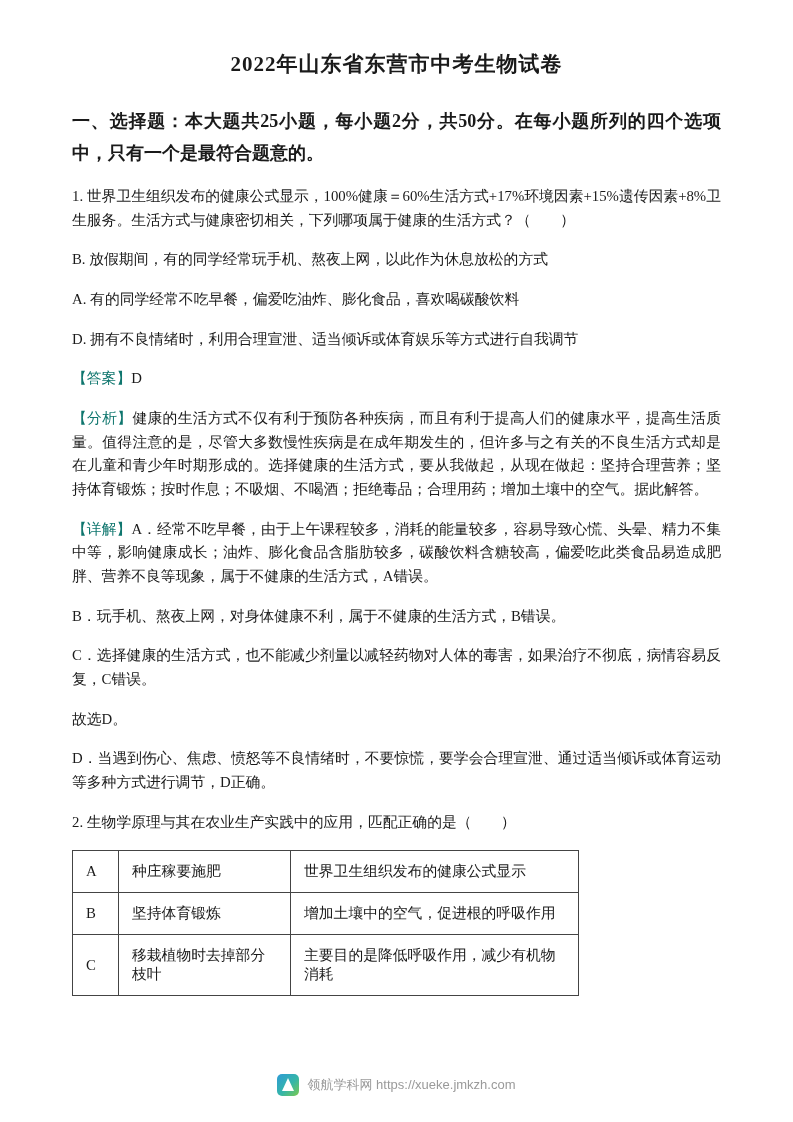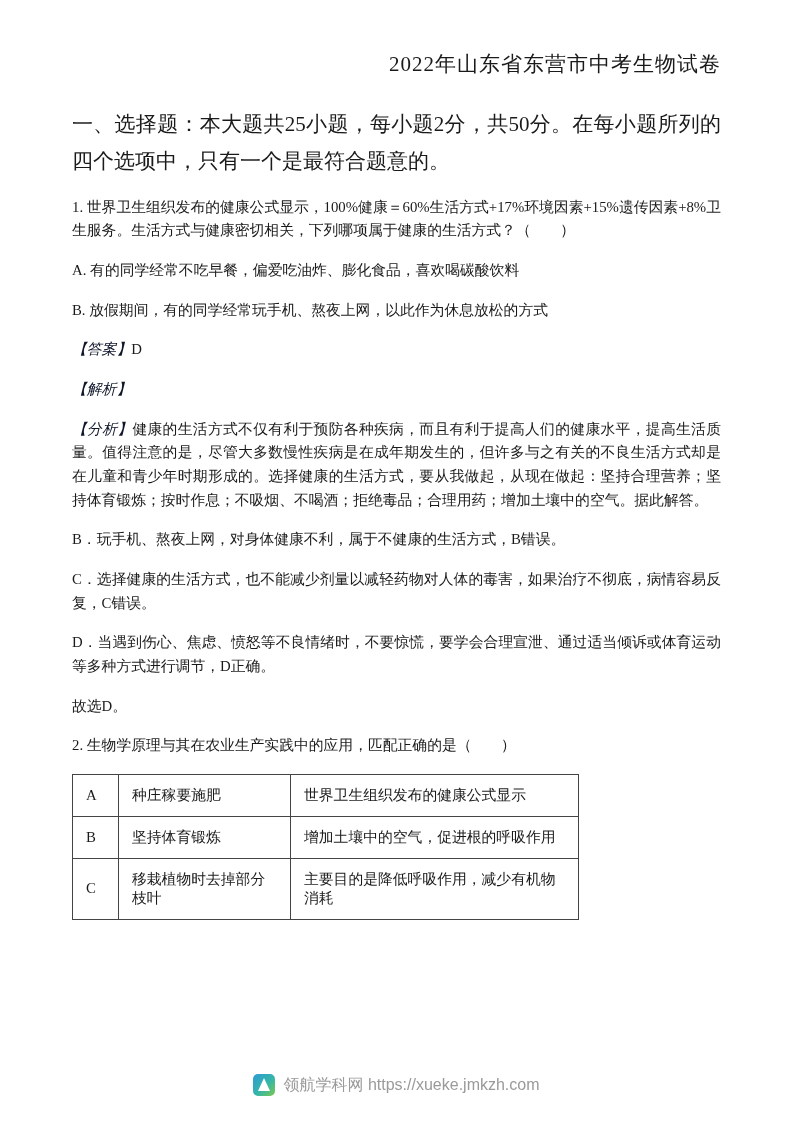--- a/index.html
+++ b/index.html
@@ -10,44 +10,43 @@
     background: #ffffff;
     color: #1a1a1a;
     font-family: "Liberation Serif", "DejaVu Serif", serif;
     position: relative;
     overflow: hidden;
   }
   .page {
     padding: 50px 72px 0 72px;
   }
   .doc-title {
-    text-align: right;
+    text-align: center;
     font-size: 21px;
-    font-weight: normal;
+    font-weight: bold;
     margin: 0 0 28px 0;
     letter-spacing: 1px;
   }
   .section-header {
-    font-size: 21px;
-    font-weight: normal;
+    font-size: 18px;
+    font-weight: bold;
     line-height: 1.75;
     margin: 11px 0 16px 0;
     text-align: justify;
   }
   p.body-line {
     font-size: 14.8px;
     line-height: 1.6;
     margin: 0 0 16px 0;
     text-align: justify;
   }
   p.option-line { margin-bottom: 16px; }
   .tag {
-    color: #0f172a;
+    color: #0f766e;
     font-weight: normal;
-    font-style: italic;
   }
   .answer-letter { color: #1a1a1a; }
   table.match-table {
     border-collapse: collapse;
     margin: 6px 0 0 0;
     font-size: 14.8px;
   }
   table.match-table td {
     border: 1px solid #444;
     padding: 11px 13px;
@@ -60,21 +59,21 @@
   .footer {
     position: absolute;
     left: 0;
     right: 0;
     bottom: 26px;
     display: flex;
     justify-content: center;
     align-items: center;
     gap: 8px;
     color: #9a9a9a;
-    font-size: 16px;
+    font-size: 13px;
     font-family: "Liberation Sans", "DejaVu Sans", sans-serif;
   }
   .logo {
     width: 22px;
     height: 22px;
     border-radius: 5px;
     background: linear-gradient(135deg, #2e9bd6 0%, #35b6a8 55%, #7cc94e 100%);
     position: relative;
     flex: 0 0 auto;
   }
@@ -94,37 +93,38 @@
 <body>
 
 <div class="page">
 
   <h1 class="doc-title">2022年山东省东营市中考生物试卷</h1>
 
   <p class="section-header">一、选择题：本大题共25小题，每小题2分，共50分。在每小题所列的四个选项中，只有一个是最符合题意的。</p>
 
   <p class="body-line">1. 世界卫生组织发布的健康公式显示，100%健康＝60%生活方式+17%环境因素+15%遗传因素+8%卫生服务。生活方式与健康密切相关，下列哪项属于健康的生活方式？（　　）</p>
 
+  <p class="body-line option-line">B. 放假期间，有的同学经常玩手机、熬夜上网，以此作为休息放松的方式</p>
   <p class="body-line option-line">A. 有的同学经常不吃早餐，偏爱吃油炸、膨化食品，喜欢喝碳酸饮料</p>
-  <p class="body-line option-line">B. 放假期间，有的同学经常玩手机、熬夜上网，以此作为休息放松的方式</p>
+  <p class="body-line option-line">D. 拥有不良情绪时，利用合理宣泄、适当倾诉或体育娱乐等方式进行自我调节</p>
 
   <p class="body-line"><span class="tag">【答案】</span><span class="answer-letter">D</span></p>
 
-  <p class="body-line"><span class="tag">【解析】</span></p>
 
   <p class="body-line"><span class="tag">【分析】</span><span>健康的生活方式不仅有利于预防各种疾病，而且有利于提高人们的健康水平，提高生活质量。值得注意的是，尽管大多数慢性疾病是在成年期发生的，但许多与之有关的不良生活方式却是在儿童和青少年时期形成的。选择健康的生活方式，要从我做起，从现在做起：坚持合理营养；坚持体育锻炼；按时作息；不吸烟、不喝酒；拒绝毒品；合理用药；增加土壤中的空气。据此解答。</span></p>
 
+  <p class="body-line"><span class="tag">【详解】</span><span>A．经常不吃早餐，由于上午课程较多，消耗的能量较多，容易导致心慌、头晕、精力不集中等，影响健康成长；油炸、膨化食品含脂肪较多，碳酸饮料含糖较高，偏爱吃此类食品易造成肥胖、营养不良等现象，属于不健康的生活方式，A错误。</span></p>
 
   <p class="body-line">B．玩手机、熬夜上网，对身体健康不利，属于不健康的生活方式，B错误。</p>
 
   <p class="body-line">C．选择健康的生活方式，也不能减少剂量以减轻药物对人体的毒害，如果治疗不彻底，病情容易反复，C错误。</p>
 
+  <p class="body-line">故选D。</p>
+
   <p class="body-line">D．当遇到伤心、焦虑、愤怒等不良情绪时，不要惊慌，要学会合理宣泄、通过适当倾诉或体育运动等多种方式进行调节，D正确。</p>
-
-  <p class="body-line">故选D。</p>
 
   <p class="body-line">2. 生物学原理与其在农业生产实践中的应用，匹配正确的是（　　）</p>
 
   <table class="match-table">
     <tbody>
       <tr>
         <td class="col-opt">A</td>
         <td class="col-prac">种庄稼要施肥</td>
         <td class="col-princ">世界卫生组织发布的健康公式显示</td>
       </tr>

